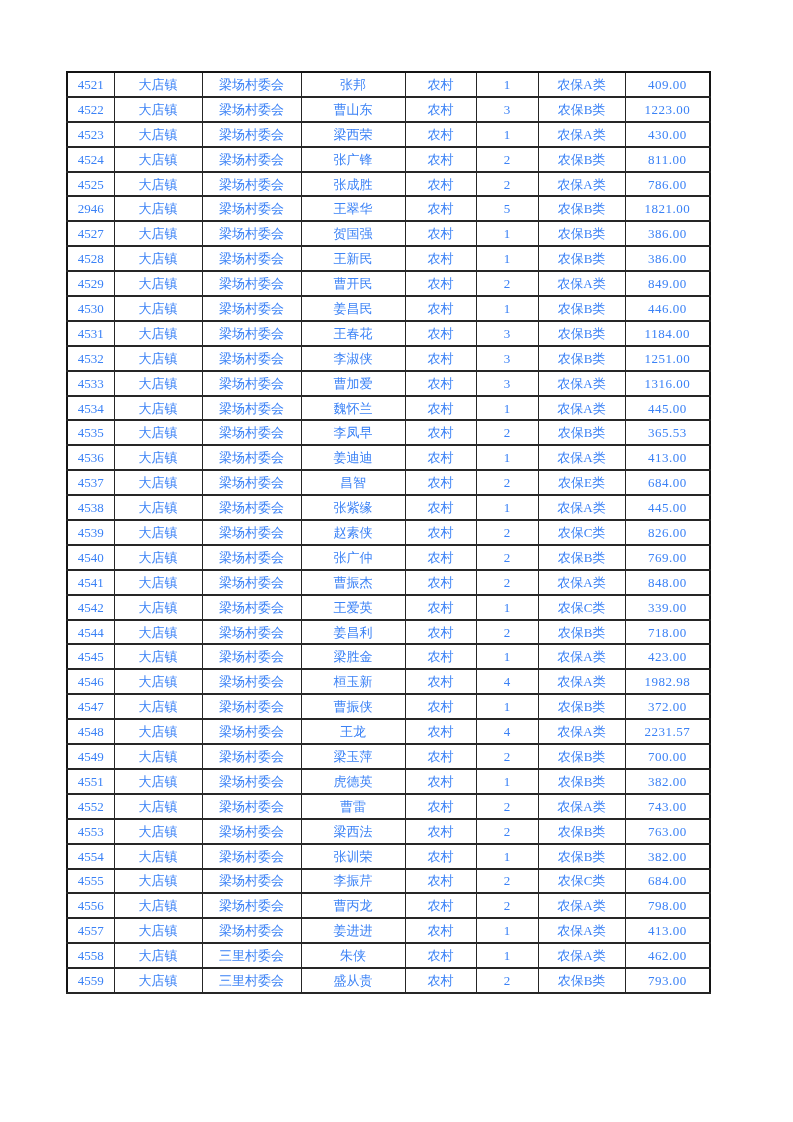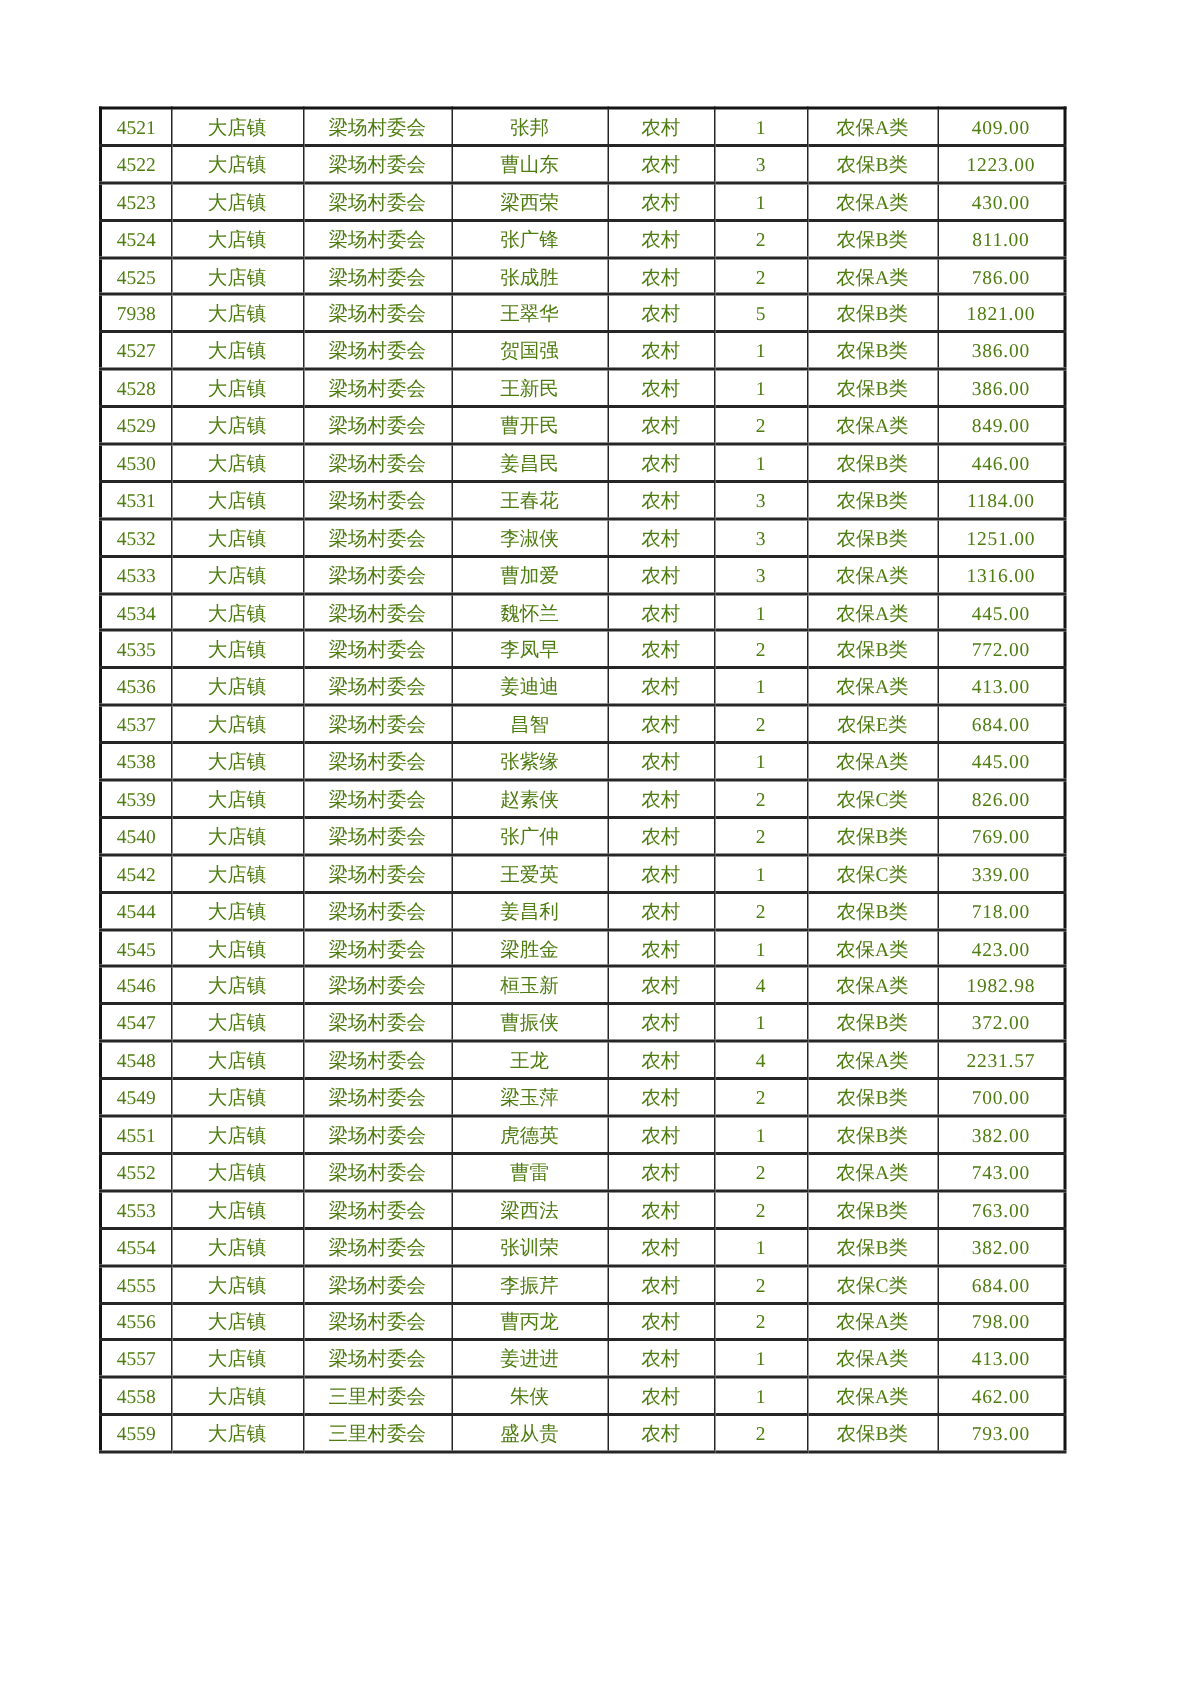--- a/index.html
+++ b/index.html
@@ -7,21 +7,21 @@
     padding: 0;
     background: #ffffff;
   }
   .page {
     position: relative;
     width: 793px;
     height: 1122px;
     background: #ffffff;
     overflow: hidden;
     font-family: "Liberation Serif", "DejaVu Serif", serif;
-    color: #4d7c0f;
+    color: #3b82f6;
   }
   table.data-table {
     position: absolute;
     left: 66px;
     top: 71px;
     width: 643px;
     table-layout: fixed;
     border-collapse: collapse;
     border: 2px solid #141414;
   }
@@ -110,21 +110,21 @@
           <td>4525</td>
           <td>大店镇</td>
           <td>梁场村委会</td>
           <td>张成胜</td>
           <td>农村</td>
           <td>2</td>
           <td>农保A类</td>
           <td class="amount-cell">786.00</td>
         </tr>
         <tr>
-          <td>7938</td>
+          <td>2946</td>
           <td>大店镇</td>
           <td>梁场村委会</td>
           <td>王翠华</td>
           <td>农村</td>
           <td>5</td>
           <td>农保B类</td>
           <td class="amount-cell">1821.00</td>
         </tr>
         <tr>
           <td>4527</td>
@@ -207,21 +207,21 @@
           <td class="amount-cell">445.00</td>
         </tr>
         <tr>
           <td>4535</td>
           <td>大店镇</td>
           <td>梁场村委会</td>
           <td>李凤早</td>
           <td>农村</td>
           <td>2</td>
           <td>农保B类</td>
-          <td class="amount-cell">772.00</td>
+          <td class="amount-cell">365.53</td>
         </tr>
         <tr>
           <td>4536</td>
           <td>大店镇</td>
           <td>梁场村委会</td>
           <td>姜迪迪</td>
           <td>农村</td>
           <td>1</td>
           <td>农保A类</td>
           <td class="amount-cell">413.00</td>
@@ -258,20 +258,30 @@
         </tr>
         <tr>
           <td>4540</td>
           <td>大店镇</td>
           <td>梁场村委会</td>
           <td>张广仲</td>
           <td>农村</td>
           <td>2</td>
           <td>农保B类</td>
           <td class="amount-cell">769.00</td>
+        </tr>
+        <tr>
+          <td>4541</td>
+          <td>大店镇</td>
+          <td>梁场村委会</td>
+          <td>曹振杰</td>
+          <td>农村</td>
+          <td>2</td>
+          <td>农保A类</td>
+          <td class="amount-cell">848.00</td>
         </tr>
         <tr>
           <td>4542</td>
           <td>大店镇</td>
           <td>梁场村委会</td>
           <td>王爱英</td>
           <td>农村</td>
           <td>1</td>
           <td>农保C类</td>
           <td class="amount-cell">339.00</td>

